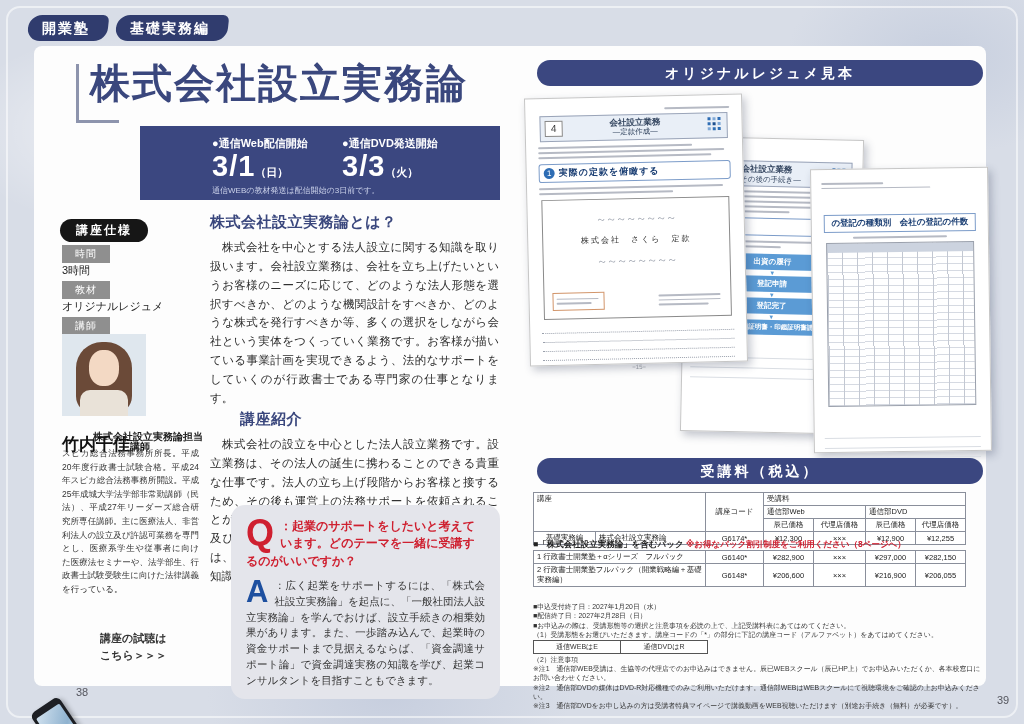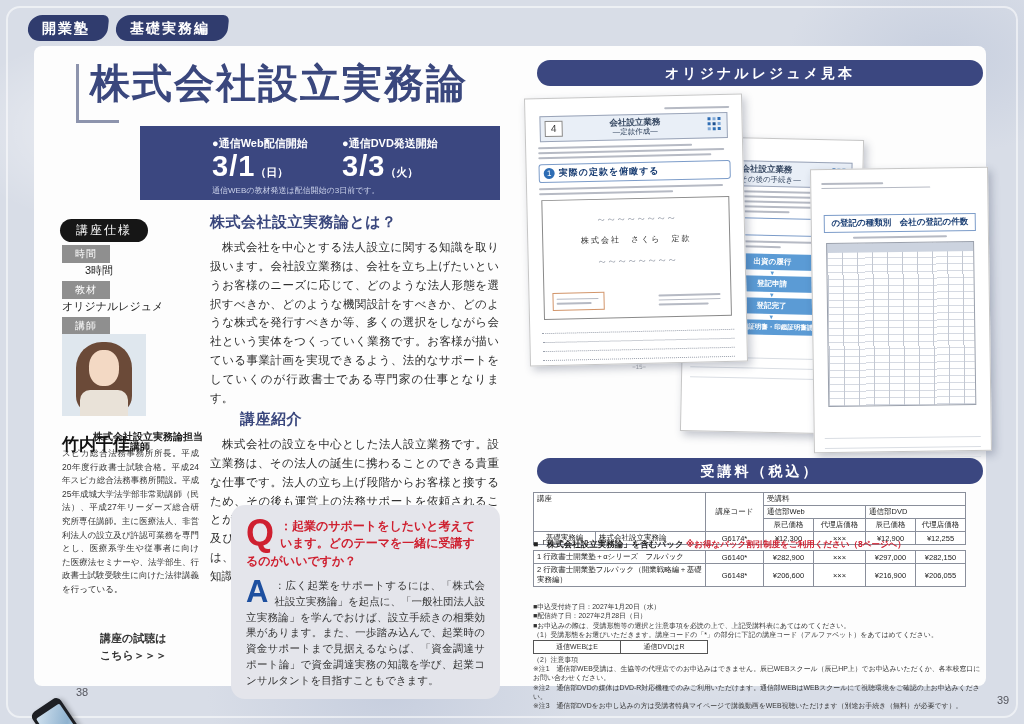--- a/index.html
+++ b/index.html
@@ -33,21 +33,21 @@
   .corner-mark{width:40px;height:56px;border-left:3px solid #8d94ad;border-bottom:3px solid #8d94ad;}
 
   
   .sched{background:#3b4780;color:#fff;}
   .sched .lbl{font-size:11px;font-weight:bold;}
   .sched .big{font-size:29px;font-weight:900;letter-spacing:1px;}
   .sched .day{font-size:11px;font-weight:bold;}
   .sched .note{font-size:8px;color:#ccd3ea;}
 
   
-  .black-pill{display:inline-block;background:#161616;color:#fff;font-size:12px;font-weight:normal;
+  .black-pill{display:inline-block;background:#161616;color:#fff;font-size:12px;font-weight:bold;
     padding:3px 16px;border-radius:13px;letter-spacing:2px;}
   .gray-tag{display:inline-block;background:#8f8f8f;color:#fff;font-size:10px;padding:2px 13px;letter-spacing:1px;}
   .side-val{font-size:11px;color:#222;}
   .bio{font-size:8.5px;line-height:1.6;color:#333;text-align:justify;}
   .avatar{background:#dfe7ee;overflow:hidden;position:relative;}
   .avatar .hair{position:absolute;left:14px;top:8px;width:56px;height:72px;background:#6b4a38;border-radius:26px 26px 18px 18px;}
   .avatar .face{position:absolute;left:27px;top:16px;width:30px;height:36px;background:#f3d9c4;border-radius:45%;}
   .avatar .body{position:absolute;left:18px;top:56px;width:48px;height:26px;background:#e9e2d8;border-radius:10px 10px 0 0;}
 
   
@@ -131,21 +131,21 @@
     </div>
     <div class="abs lbl" style="left:202px;top:10px;">●通信DVD発送開始</div>
     <div class="abs" style="left:202px;top:24px;">
       <span class="big">3/3</span><span class="day">（火）</span>
     </div>
     <div class="abs note" style="left:72px;top:59px;">通信WEBの教材発送は配信開始の3日前です。</div>
   </div>
 
   <div class="abs black-pill" style="left:60px;top:219px;">講座仕様</div>
   <div class="abs gray-tag" style="left:62px;top:245px;">時間</div>
-  <div class="abs side-val" style="left:62px;top:263px;margin-left:23px;">3時間</div>
+  <div class="abs side-val" style="left:62px;top:263px;">3時間</div>
   <div class="abs gray-tag" style="left:62px;top:281px;">教材</div>
   <div class="abs side-val" style="left:62px;top:299px;text-align:right;">オリジナルレジュメ</div>
   <div class="abs gray-tag" style="left:62px;top:317px;">講師</div>
   <div class="abs avatar" style="left:62px;top:334px;width:84px;height:82px;">
     <div class="hair"></div>
     <div class="face"></div>
     <div class="body"></div>
   </div>
   <div class="abs" style="left:62px;top:430px;font-size:10px;font-weight:bold;color:#222;margin-left:31px;">株式会社設立実務論担当</div>
   <div class="abs" style="left:62px;top:433px;">

